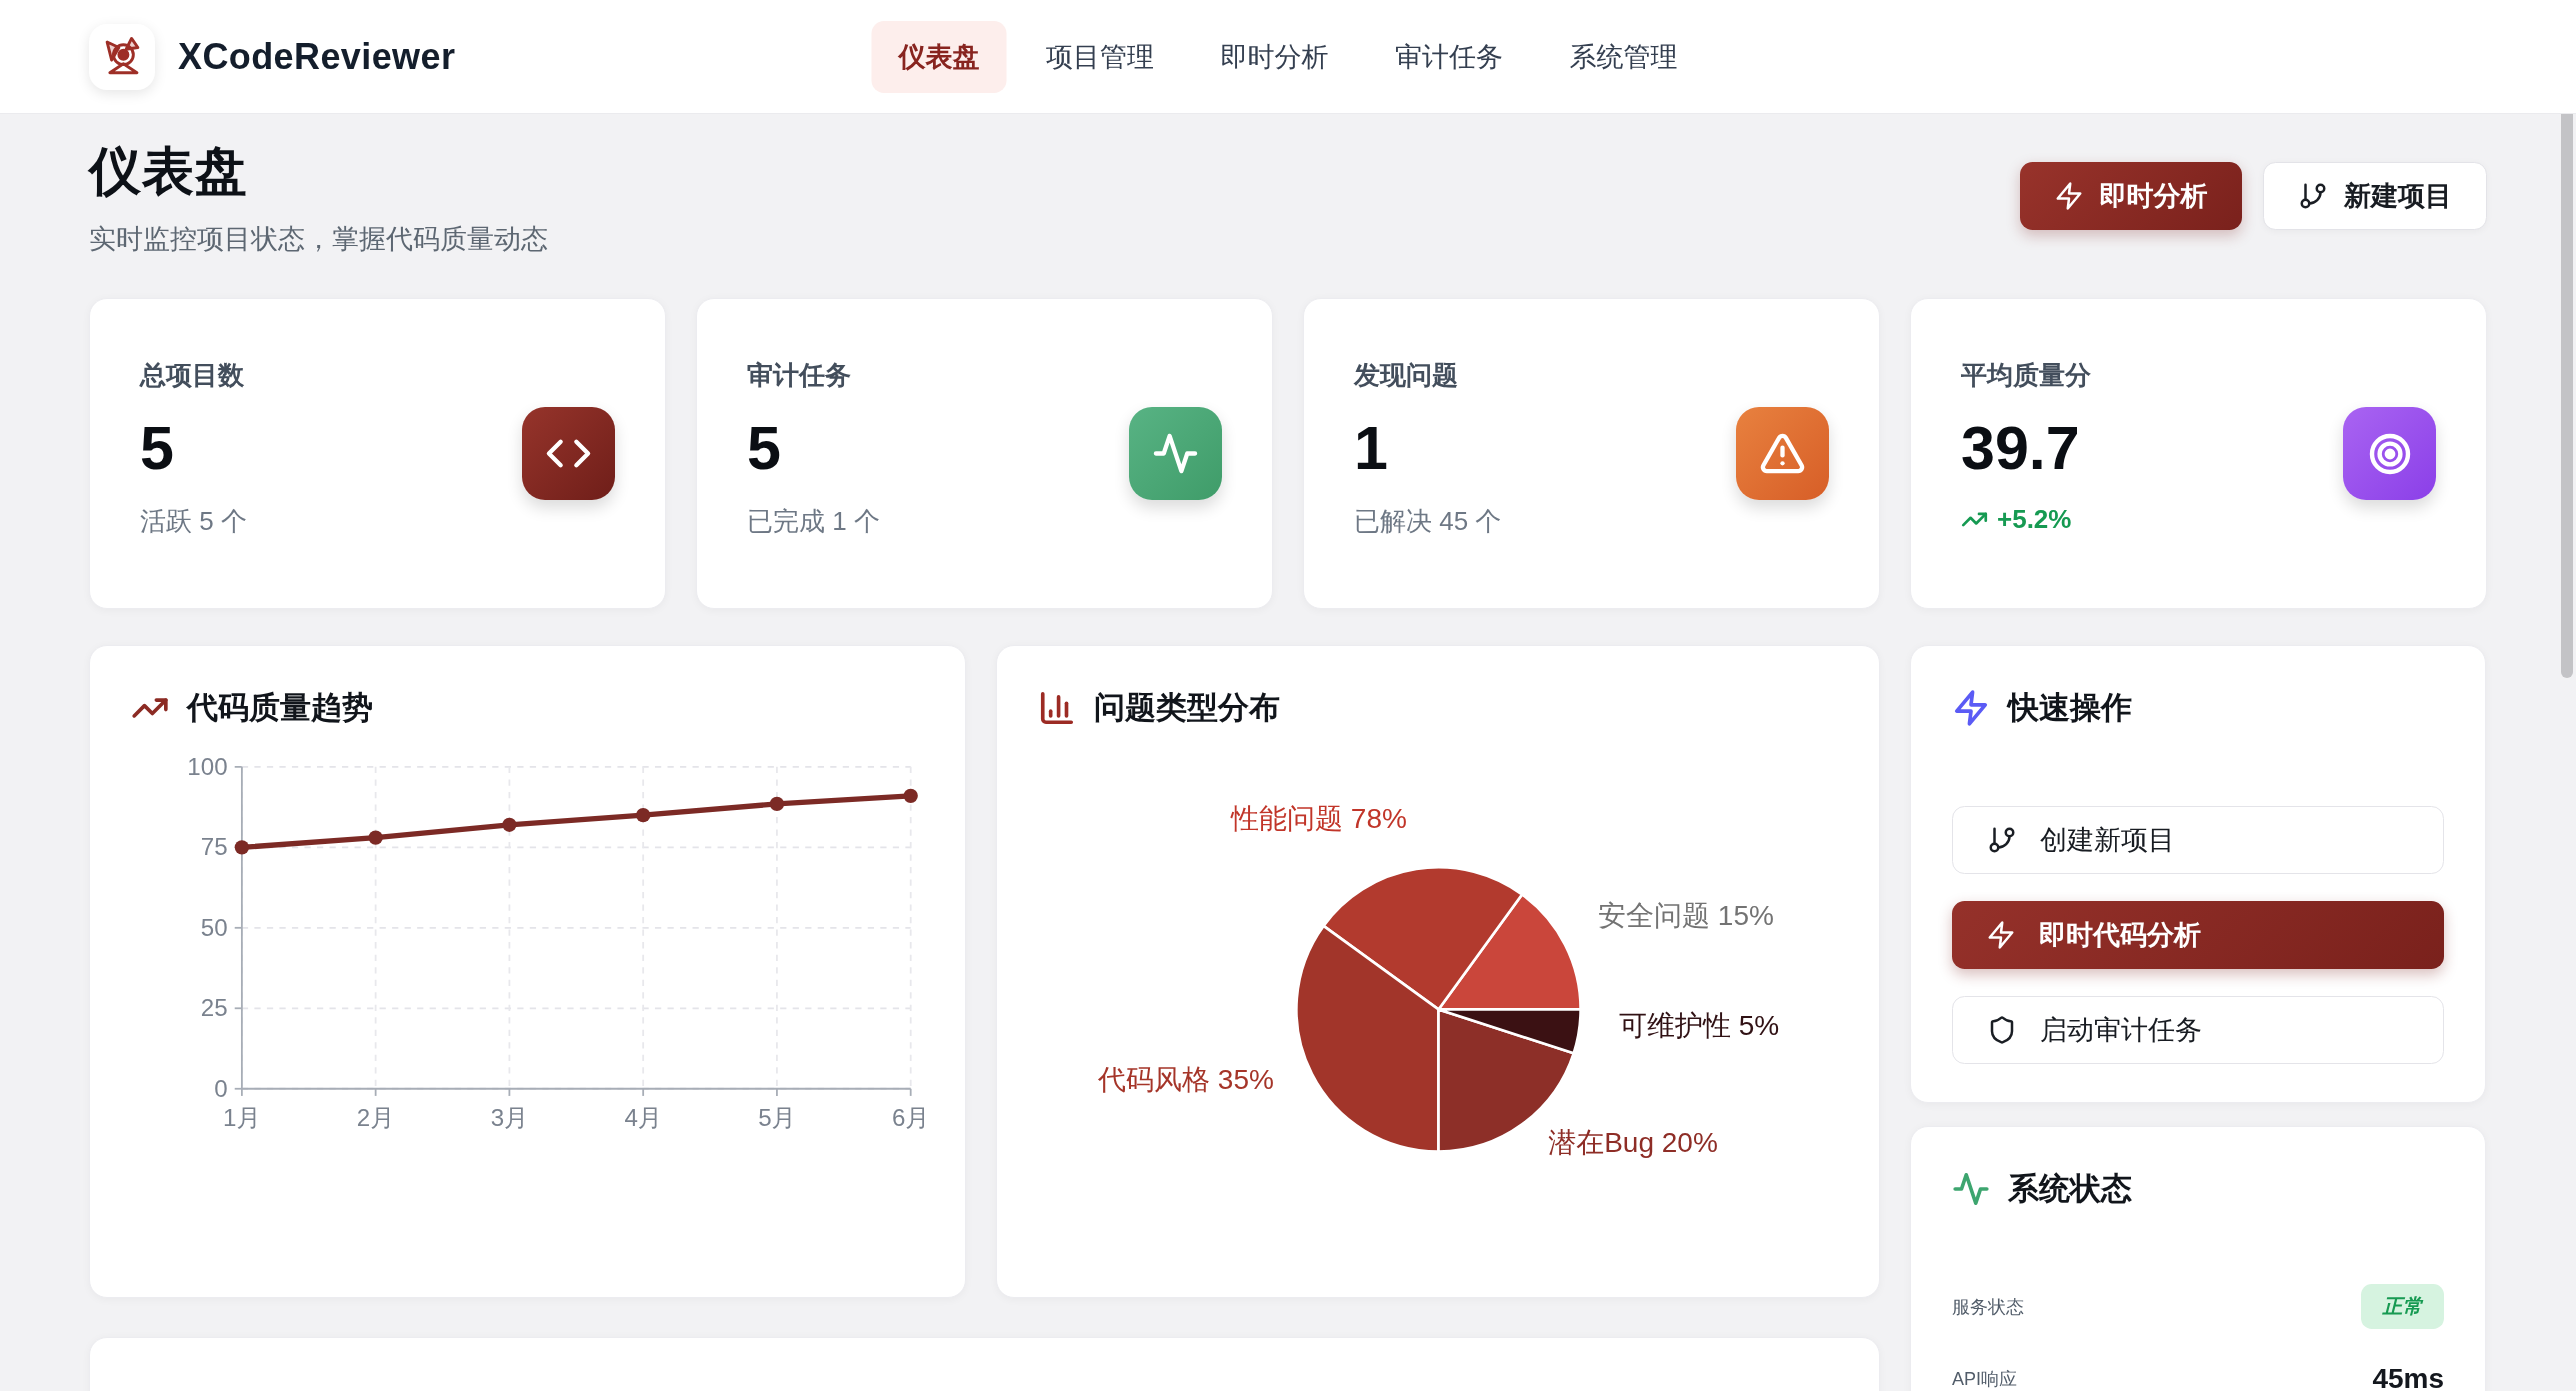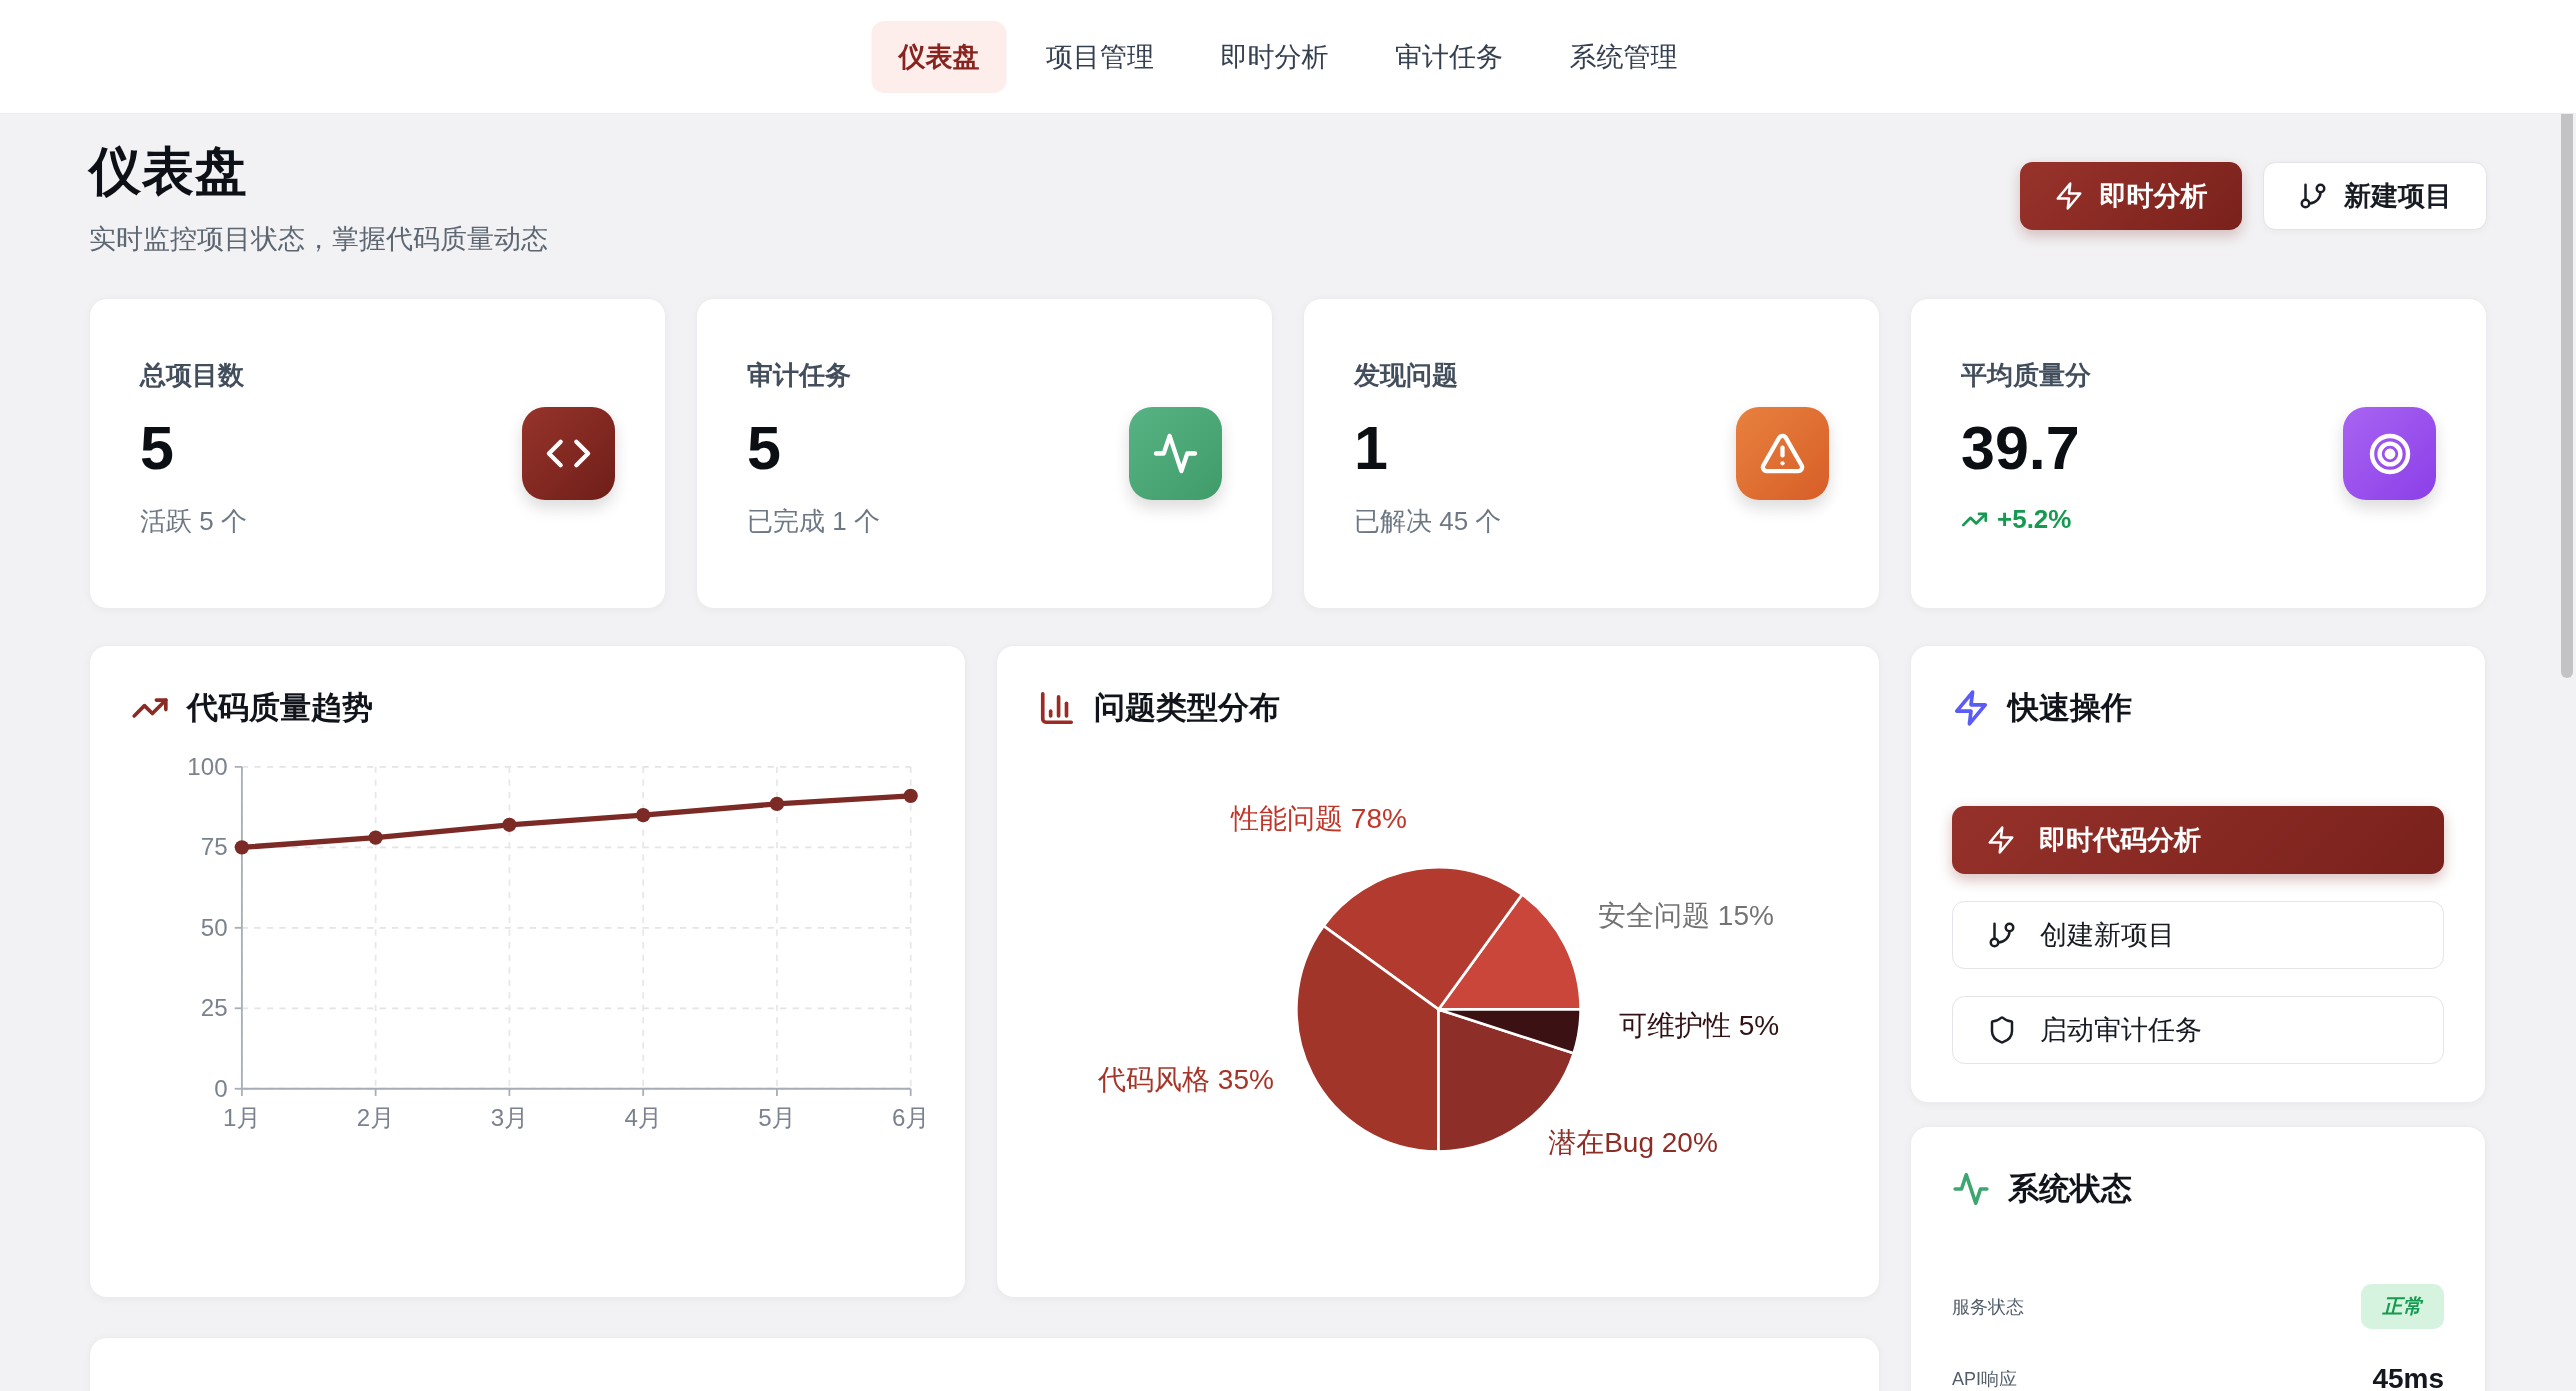--- a/index.html
+++ b/index.html
@@ -94,20 +94,34 @@
   .status-value { font-size:28px; font-weight:700; color:#14181e; }
   
   .scrollbar { position:absolute; top:0; right:0; width:18px; height:1392px; }
   .scroll-thumb { position:absolute; top:1.8px; right:2.7px; width:12.5px; height:676px; border-radius:7.2px; background:#c3c3c6; }
   svg { display:block; }
 </style>
 </head>
 <body>
 
 <header>
+  <div class="brand">
+    <div class="logo">
+      <svg width="47" height="47" viewBox="0 0 52 52">
+        <g fill="none" stroke="#9e2f27" stroke-width="3.2" stroke-linejoin="round">
+          <path d="M9 10 L22 16 L14 30 Z" fill="#b8423a" fill-opacity=".25"></path>
+          <path d="M36 6 L30 18 L43 16 Z" fill="#b8423a" fill-opacity=".25"></path>
+          <circle cx="27" cy="24" r="11"></circle>
+          <circle cx="27" cy="24" r="5" fill="#9e2f27"></circle>
+          <path d="M12 44 L27 34 L42 44 Z"></path>
+        </g>
+      </svg>
+    </div>
+    <div class="brand-name">XCodeReviewer</div>
+  </div>
   <nav>
     <a class="nav-item active">仪表盘</a>
     <a class="nav-item">项目管理</a>
     <a class="nav-item">即时分析</a>
     <a class="nav-item">审计任务</a>
     <a class="nav-item">系统管理</a>
   </nav>
 </header>
 
 <main>
@@ -294,39 +308,39 @@
     <aside class="side">
       <section class="card qa-card">
         <div class="card-title qa-title-gap">
           <span>
             <svg width="38" height="38" viewBox="0 0 24 24" fill="none" stroke="#5b5bf5" stroke-width="2.3" stroke-linejoin="round">
                 <polygon points="13 2 3 14 12 14 11 22 21 10 12 10"></polygon>
               </svg>
           </span>
           <span>快速操作</span>
         </div>
-        <button class="qa-btn primary">
-          <span>
-            <svg width="30" height="30" viewBox="0 0 24 24" fill="none" stroke="#ffffff" stroke-width="2" stroke-linejoin="round">
-                <polygon points="13 2 3 14 12 14 11 22 21 10 12 10"></polygon>
-              </svg>
-          </span>
-          <span>即时代码分析</span>
-        </button>
         <button class="qa-btn">
           <span>
             <svg width="30" height="30" viewBox="0 0 24 24" fill="none" stroke="#1a1e24" stroke-width="2" stroke-linecap="round" stroke-linejoin="round">
                 <line x1="6" x2="6" y1="3" y2="15"></line>
                 <circle cx="18" cy="6" r="3"></circle>
                 <circle cx="6" cy="18" r="3"></circle>
                 <path d="M18 9a9 9 0 0 1-9 9"></path>
               </svg>
           </span>
           <span>创建新项目</span>
         </button>
+        <button class="qa-btn primary">
+          <span>
+            <svg width="30" height="30" viewBox="0 0 24 24" fill="none" stroke="#ffffff" stroke-width="2" stroke-linejoin="round">
+                <polygon points="13 2 3 14 12 14 11 22 21 10 12 10"></polygon>
+              </svg>
+          </span>
+          <span>即时代码分析</span>
+        </button>
         <button class="qa-btn">
           <span>
             <svg width="30" height="30" viewBox="0 0 24 24" fill="none" stroke="#1a1e24" stroke-width="2" stroke-linejoin="round">
                 <path d="M20 13c0 5-3.5 7.5-7.66 8.95a1 1 0 0 1-.67-.01C7.5 20.5 4 18 4 13V6a1 1 0 0 1 1-1c2 0 4.5-1.2 6.24-2.72a1.17 1.17 0 0 1 1.52 0C14.51 3.81 17 5 19 5a1 1 0 0 1 1 1z"></path>
               </svg>
           </span>
           <span>启动审计任务</span>
         </button>
       </section>
 

